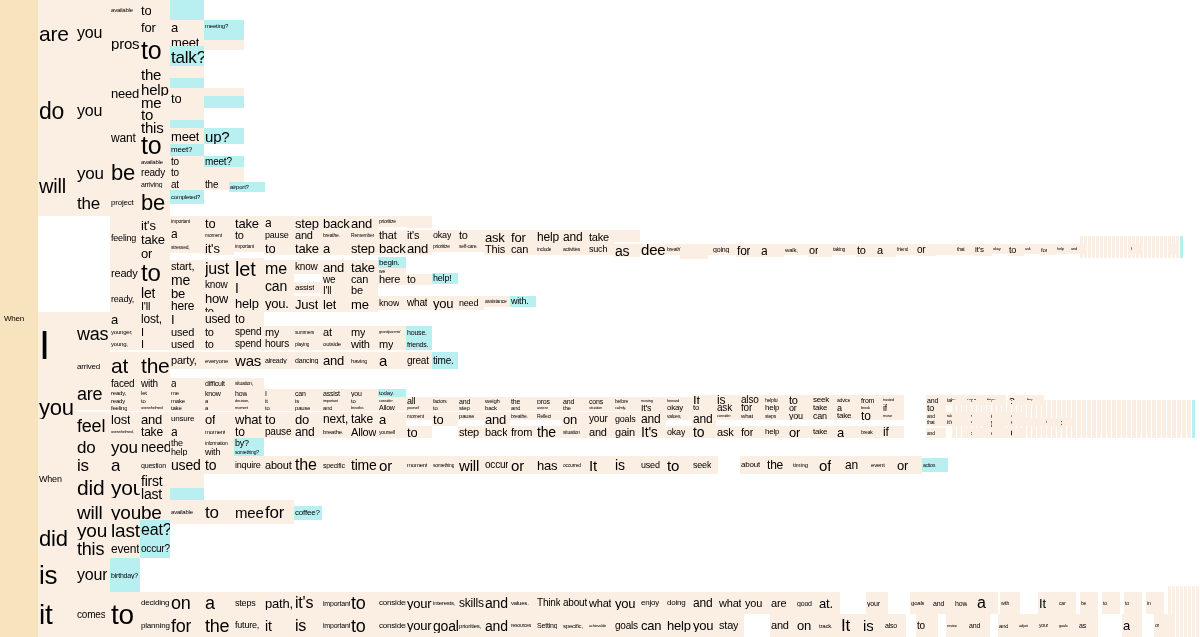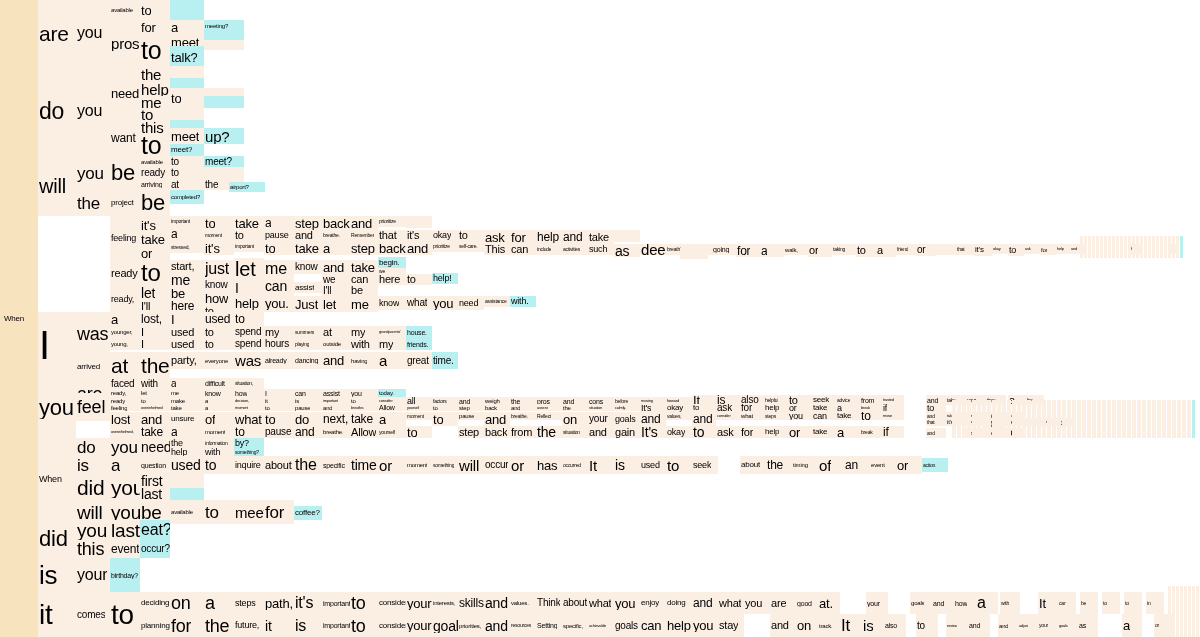--- a/index.html
+++ b/index.html
@@ -60,21 +60,21 @@
     </div>
     <div class="tok" style="left: 170px; top: 0px; width: 34px; height: 20px; background: rgb(184, 240, 242); font-size: 6px;">
       <span></span>
     </div>
     <div class="tok" style="left: 170px; top: 20px; width: 34px; height: 14px; background: rgb(251, 238, 227); font-size: 13px;">
       <span>a</span>
     </div>
     <div class="tok" style="left: 170px; top: 34px; width: 34px; height: 16px; background: rgb(251, 238, 227); font-size: 13px;">
       <span>meet</span>
     </div>
-    <div class="tok" style="left: 170px; top: 46px; width: 34px; height: 23px; background: rgb(184, 240, 242); font-size: 13px;">
+    <div class="tok" style="left: 170px; top: 46px; width: 34px; height: 23px; background: rgb(184, 240, 242); font-size: 17px;">
       <span>talk?</span>
     </div>
     <div class="tok" style="left: 204px; top: 20px; width: 40px; height: 12px; background: rgb(184, 240, 242); font-size: 6px;">
       <span>meeting?</span>
     </div>
     <div class="tok" style="left: 204px; top: 32px; width: 40px; height: 8px; background: rgb(184, 240, 242); font-size: 6px;">
       <span></span>
     </div>
     <div class="tok" style="left: 204px; top: 40px; width: 40px; height: 10px; background: rgb(251, 238, 227); font-size: 6px;">
       <span></span>
@@ -663,21 +663,21 @@
     </div>
     <div class="tok" style="left: 432px; top: 352px; width: 26px; height: 17px; background: rgb(184, 240, 242); font-size: 10px;">
       <span>time.</span>
     </div>
     <div class="tok" style="left: 38px; top: 378px; width: 38px; height: 60px; background: rgb(251, 238, 227); font-size: 22px;">
       <span>you</span>
     </div>
     <div class="tok" style="left: 76px; top: 378px; width: 34px; height: 32px; background: rgb(251, 238, 227); font-size: 18px;">
       <span>are</span>
     </div>
-    <div class="tok" style="left: 76px; top: 393px; width: 34px; height: 28px; background: rgb(251, 238, 227); font-size: 18px;">
+    <div class="tok" style="left: 76px; top: 412px; width: 34px; height: 28px; background: rgb(251, 238, 227); font-size: 18px;">
       <span>feel</span>
     </div>
     <div class="tok" style="left: 110px; top: 378px; width: 30px; height: 11px; background: rgb(251, 238, 227); font-size: 10px;">
       <span>faced</span>
     </div>
     <div class="tok" style="left: 110px; top: 389px; width: 30px; height: 8px; background: rgb(251, 238, 227); font-size: 6px;">
       <span>ready,</span>
     </div>
     <div class="tok" style="left: 110px; top: 397px; width: 30px; height: 7px; background: rgb(251, 238, 227); font-size: 6px;">
       <span>ready</span>

